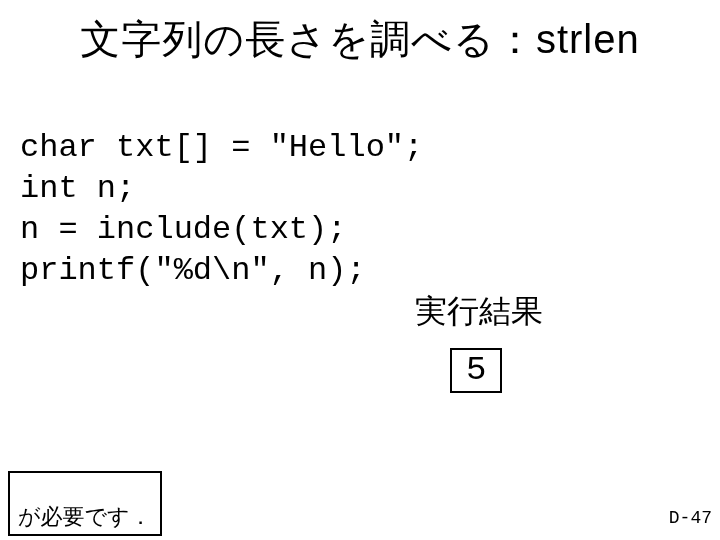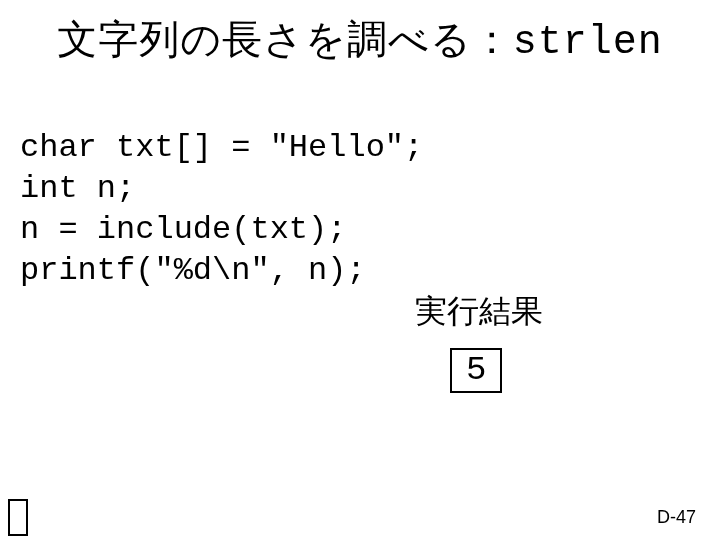--- a/index.html
+++ b/index.html
@@ -14,21 +14,21 @@
   }
   .title {
     font-size: 40px;
     font-weight: normal;
     text-align: center;
     margin-top: 12px;
     margin-bottom: 20px;
     letter-spacing: 1px;
   }
   .title .mono {
-    font-family: Liberation Mono, monospace;
+    font-family: Liberation Sans, sans-serif;
     margin-top: 24px;
   }
   .code-block {
     font-family: "Consolas", "Courier New", monospace;
     font-size: 32px;
     margin-left: 20px;
     line-height: 1.28;
     white-space: pre;
   }
   .result-label {
@@ -54,24 +54,24 @@
     border: 2px solid black;
     padding: 2px 8px 2px 8px;
     font-size: 22px;
     line-height: 1.3;
   }
   .note-box .mono {
     font-family: "Consolas", "Courier New", monospace;
   }
   .page-num {
     position: absolute;
-    right: 24px;
+    right: 8px;
     bottom: 12px;
     font-size: 18px;
-    font-family: Liberation Sans, sans-serif;
+    font-family: Liberation Mono, monospace;
   }
 </style>
 </head>
 <body>
 
 <div class="title">
   <span>文字列の長さを調べる：</span><span class="mono">strlen</span>
 </div>
 
 <div class="code-block">
@@ -80,15 +80,16 @@
 <span>n = include(txt);</span>
 <span>printf("%d\n", n);</span>
 </div>
 
 <div class="result-label">実行結果</div>
 
 <div class="result-box">5</div>
 
 <div class="note-box">
   <br>
+  <span>が必要です．</span>
 </div>
 
 <div class="page-num">D-47</div>
 
 </body></html>

